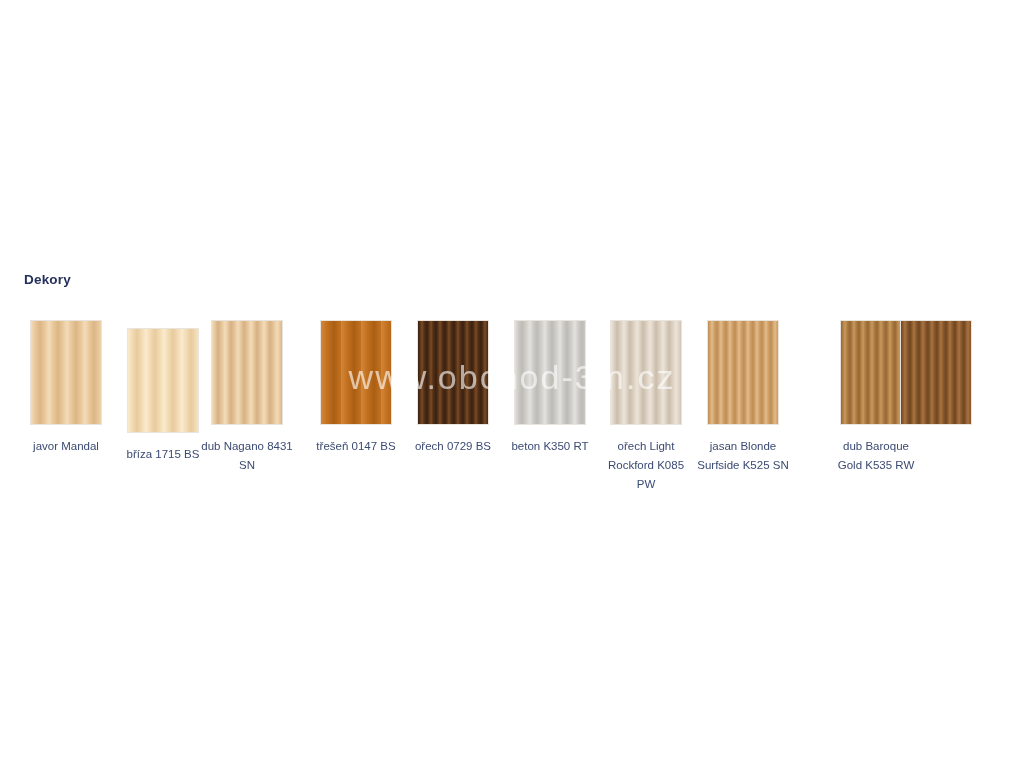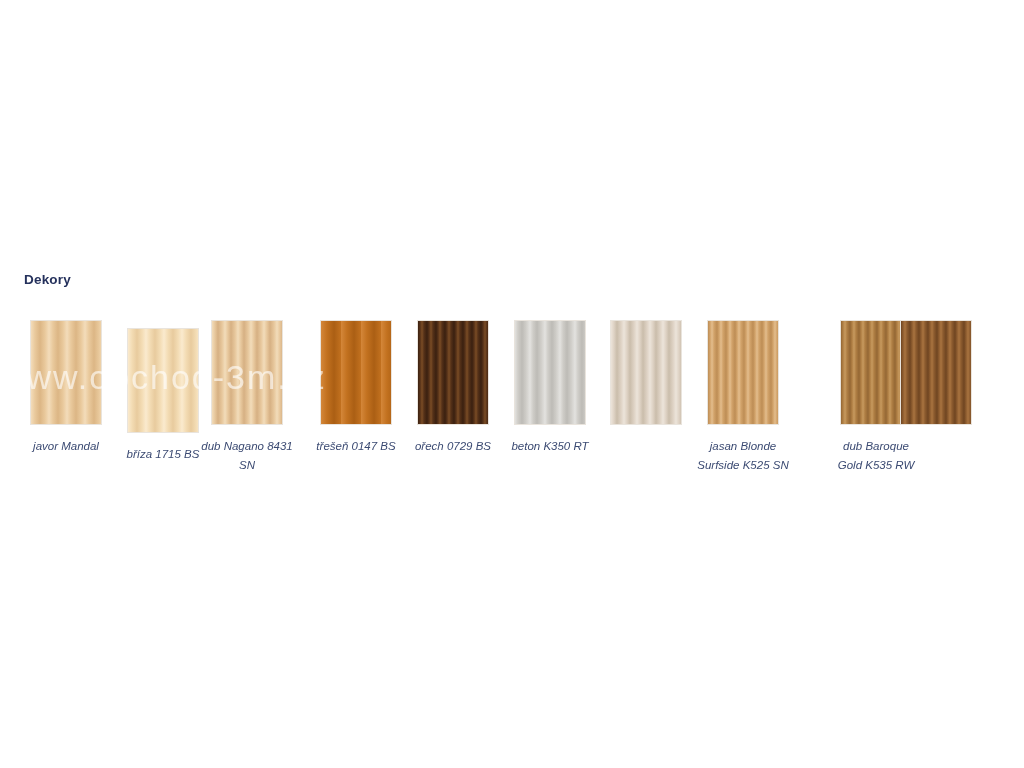--- a/index.html
+++ b/index.html
@@ -19,21 +19,21 @@
     font-size:13.5px;
     font-weight:bold;
     color:#25315c;
     letter-spacing:.2px;
   }
 
   
   #swatch-strip{
     position:absolute;
     left:30px; top:320px;
-    width:970px; height:260px;font-style:italic;
+    width:970px; height:260px;
   }
   .swatch-cell{
     position:absolute;
     top:0;
     width:72px;
   }
   .swatch-chip{
     position:relative;
     width:72px;height:105px;
     box-sizing:border-box;
@@ -53,20 +53,21 @@
     line-height:19px;
     color:#3b4a72;
     font-family:"Liberation Sans", sans-serif;
   }
 
   
   #watermark{
     position:absolute;
     left:0; top:358px;
     width:1024px;
+    text-align:center;
     font-size:34px;
     letter-spacing:2px;
     color:rgba(255,255,255,0.62);
     font-family:"Liberation Sans", sans-serif;
     pointer-events:none;
     mix-blend-mode:screen;
     white-space:nowrap;
   }
 </style>
 </head>
@@ -110,20 +111,21 @@
       <div class="swatch-cell" style="left: 484px;">
         <div class="swatch-chip">
           <div class="grain" style="background:#cfcdc8;background-image:repeating-linear-gradient(90deg,#e3e2df 0px,#cfcdc8 3px,#bdbbb6 7px,#cfcdc8 11px,#e3e2df 15px),radial-gradient(ellipse 20px 60px at 25% 35%, #e3e2df 0%, rgba(255,255,255,0) 70%),radial-gradient(ellipse 16px 50px at 70% 65%, #bdbbb6 0%, rgba(255,255,255,0) 72%);background-blend-mode:normal,overlay,overlay;"></div>
         </div>
         <div class="swatch-label" style="color: rgb(59, 74, 114); text-align: center;">beton K350 RT</div>
       </div>
       <div class="swatch-cell" style="left: 580px;">
         <div class="swatch-chip">
           <div class="grain" style="background:#ded2c4;background-image:repeating-linear-gradient(90deg,#ece4da 0px,#ded2c4 3px,#cabdab 6px,#ded2c4 10px,#ece4da 13px),linear-gradient(90deg, rgba(0,0,0,.10) 0%, rgba(255,255,255,.12) 50%, rgba(0,0,0,.10) 100%);"></div>
         </div>
+        <div class="swatch-label" style="color: rgb(59, 74, 114);">ořech Light Rockford K085 PW</div>
       </div>
       <div class="swatch-cell" style="left: 677px;">
         <div class="swatch-chip">
           <div class="grain" style="background:#d2a36a;background-image:repeating-linear-gradient(90deg,#bd8d55 0px,#d2a36a 2px,#e3bd8d 4px,#d2a36a 6px,#bd8d55 9px),linear-gradient(90deg, rgba(0,0,0,.16) 0%, rgba(0,0,0,0) 22%, rgba(0,0,0,0) 78%, rgba(0,0,0,.16) 100%);"></div>
         </div>
         <div class="swatch-label" style="color: rgb(59, 74, 114);">jasan Blonde Surfside K525 SN</div>
       </div>
       <div class="swatch-cell" style="left: 774px; margin-left: 36px;">
         <div class="swatch-chip">
           <div class="grain" style="background:#b07f44;background-image:repeating-linear-gradient(90deg,#946734 0px,#b07f44 2px,#c79a5f 4px,#b07f44 6px,#946734 9px),linear-gradient(90deg, rgba(0,0,0,.16) 0%, rgba(0,0,0,0) 22%, rgba(0,0,0,0) 78%, rgba(0,0,0,.16) 100%);"></div>

